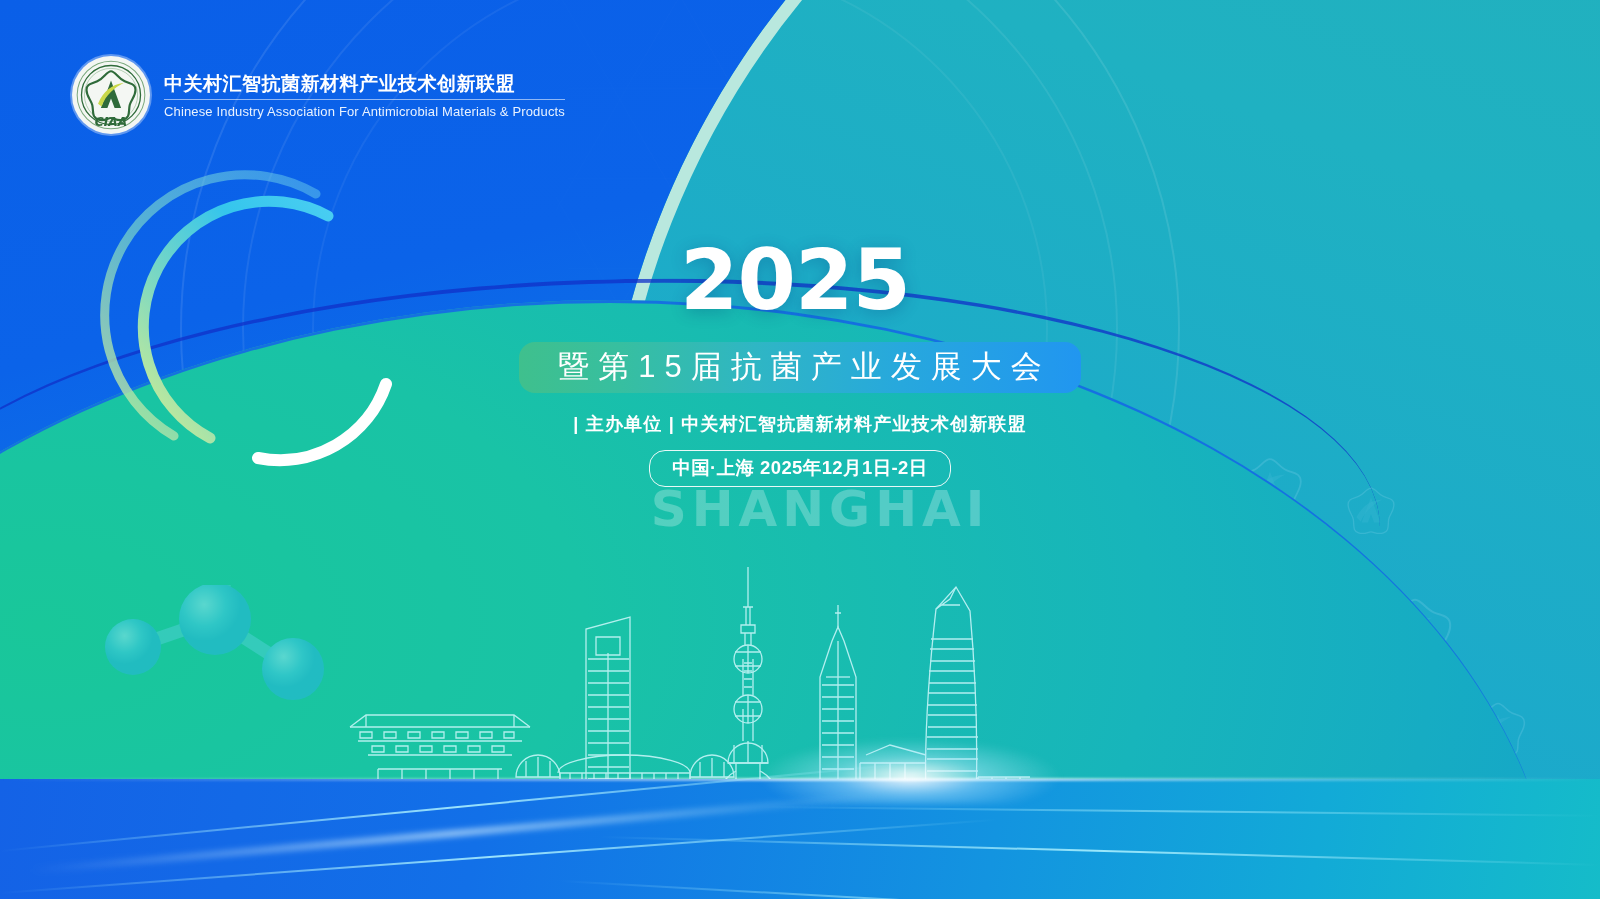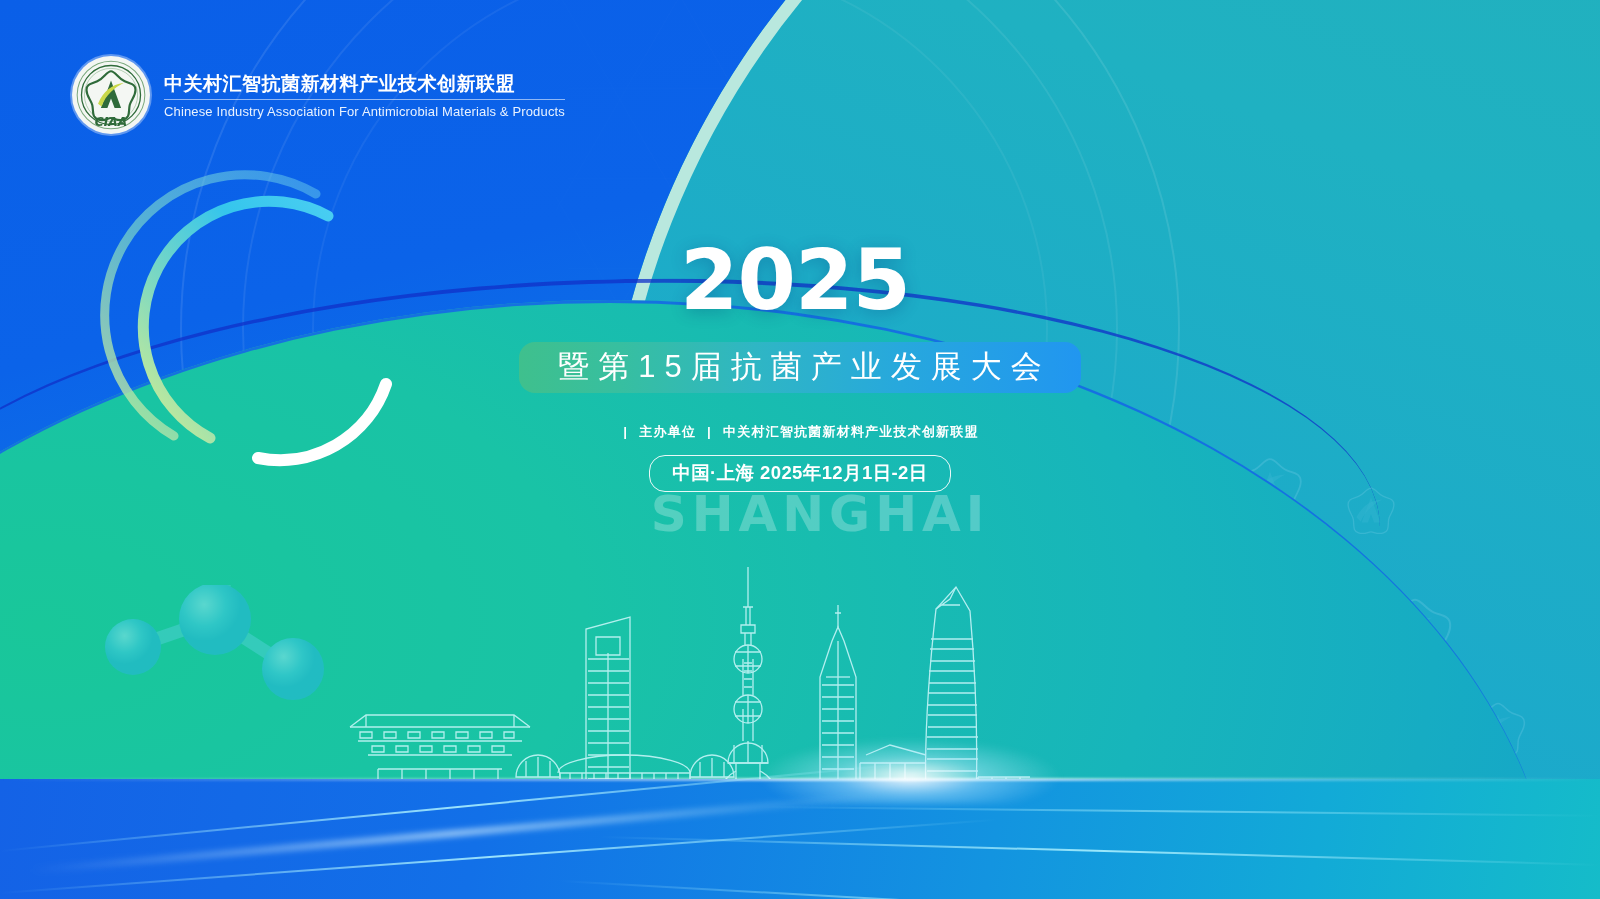--- a/index.html
+++ b/index.html
@@ -103,21 +103,21 @@
   .title-year{
     font-family:"DejaVu Sans","Liberation Sans",sans-serif;
     font-size:84px;font-weight:700;letter-spacing:-1px;margin-right:10px;
   }
   .subbanner{
     margin:20px auto 0;display:inline-block;padding:9px 30px 11px;border-radius:16px;
     background:linear-gradient(to right,#3fc08d 0%,#37bfa0 18%,#2fb6c4 42%,#27a8dd 68%,#2196f0 100%);
     color:#ffffff;font-size:31px;font-weight:500;letter-spacing:9px;line-height:1;
     text-indent:9px;white-space:nowrap;
   }
-  .organizer{margin-top:30px;color:#ffffff;font-size:13px;font-weight:700;letter-spacing:1.2px;font-family:Liberation Mono, monospace;}
+  .organizer{margin-top:19px;color:#ffffff;font-size:18px;font-weight:700;letter-spacing:1.2px;}
   .datepill{
     margin:14px auto 1px;display:inline-block;padding:5px 22px 7px;border-radius:16px;
     border:1.6px solid rgba(255,255,255,.9);color:#ffffff;font-size:18.5px;font-weight:700;
     letter-spacing:.4px;line-height:1.25;white-space:nowrap;
   }
   .shanghai{
     margin-top:-6px;color:rgba(255,255,255,.26);font-size:50px;font-weight:700;
     letter-spacing:5px;line-height:1.1;
     font-family:"DejaVu Sans","Liberation Sans",sans-serif;
     padding-left:40px;

